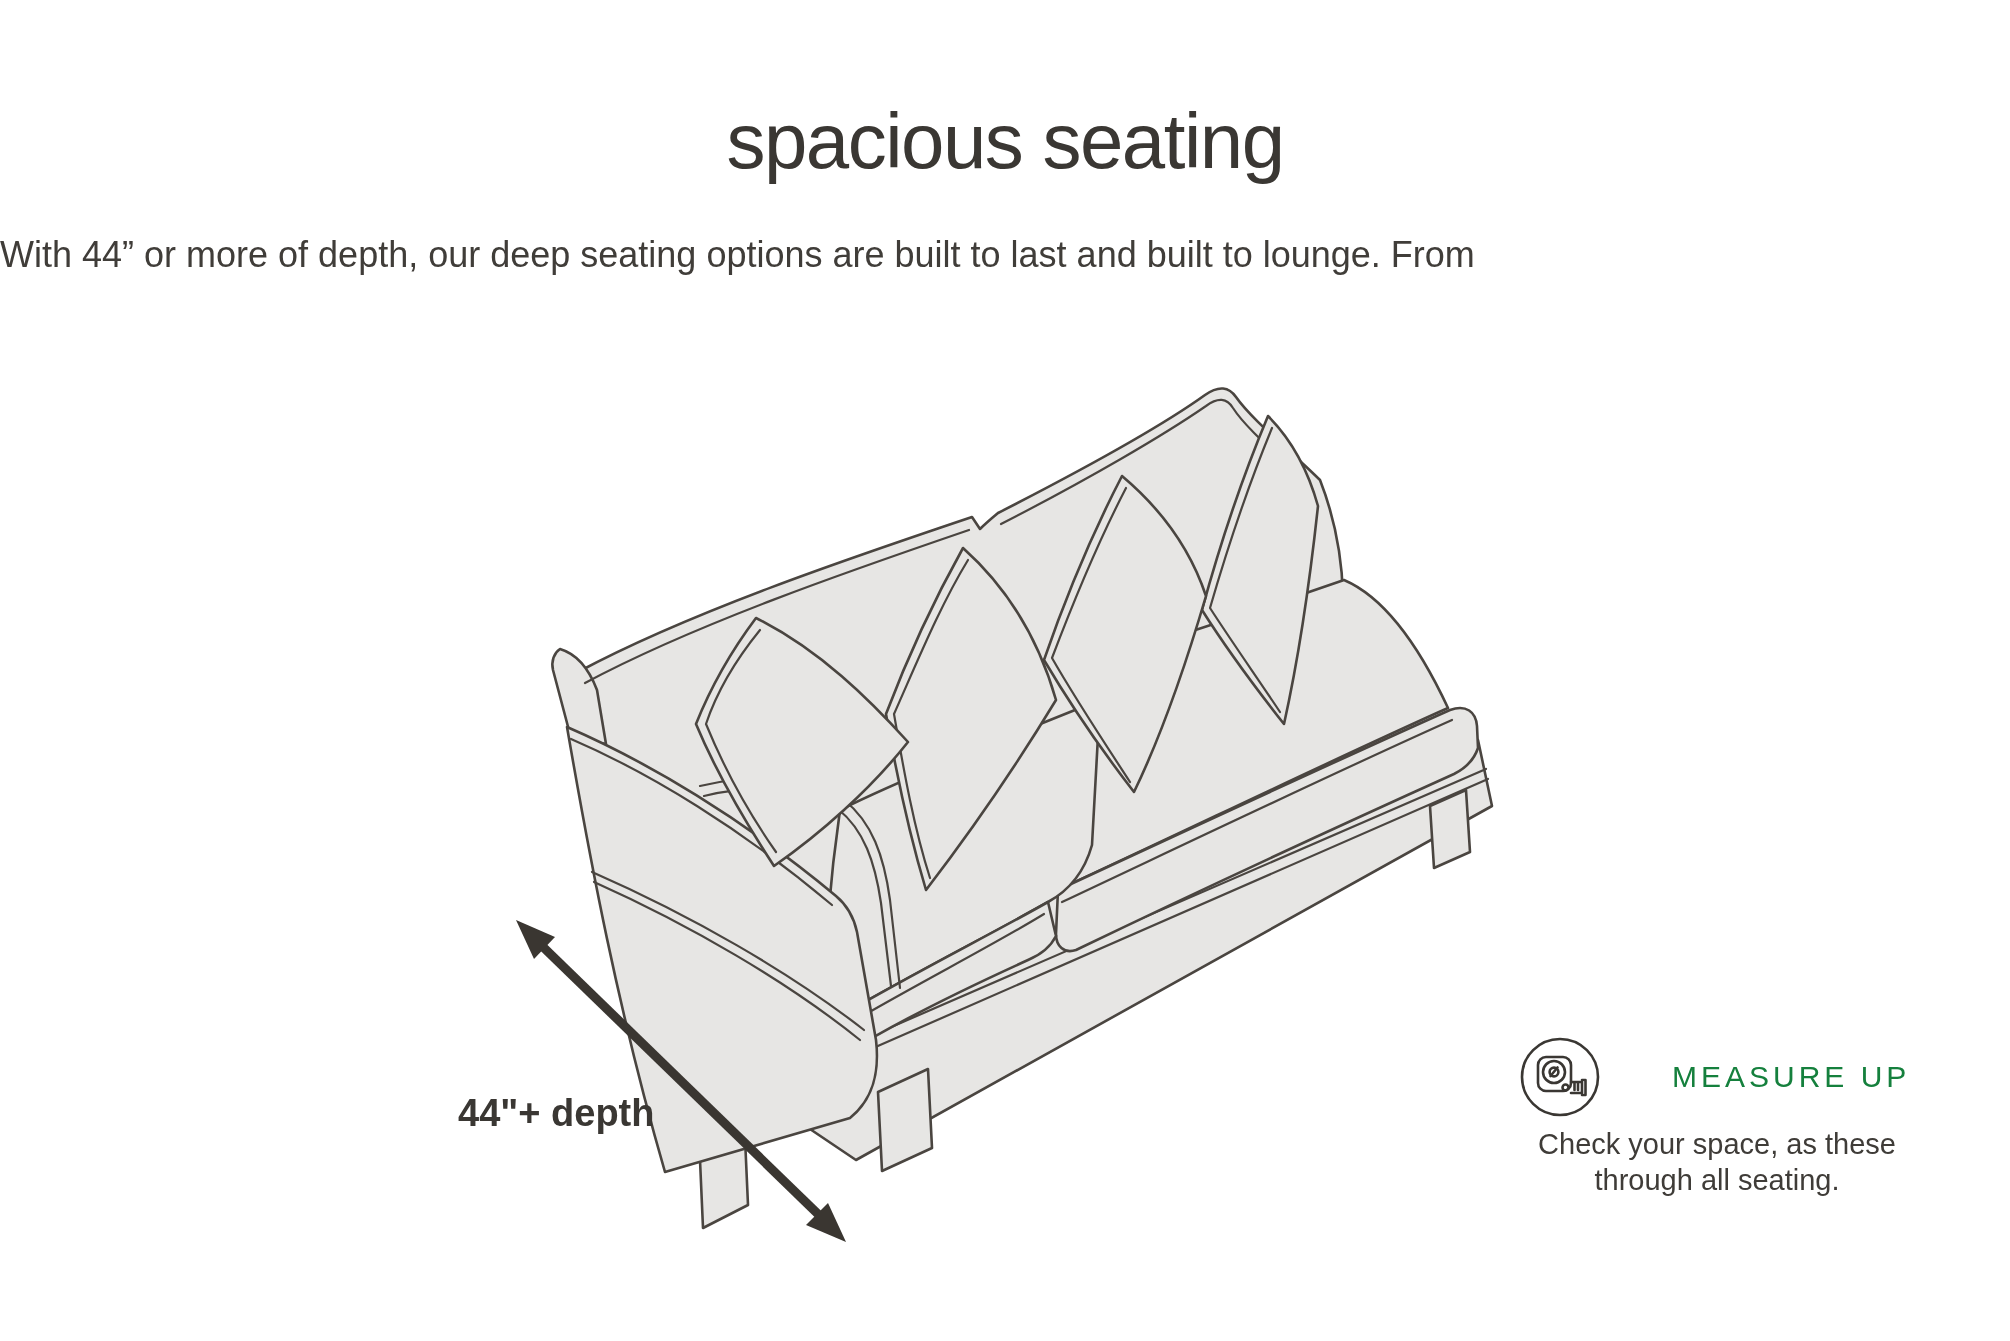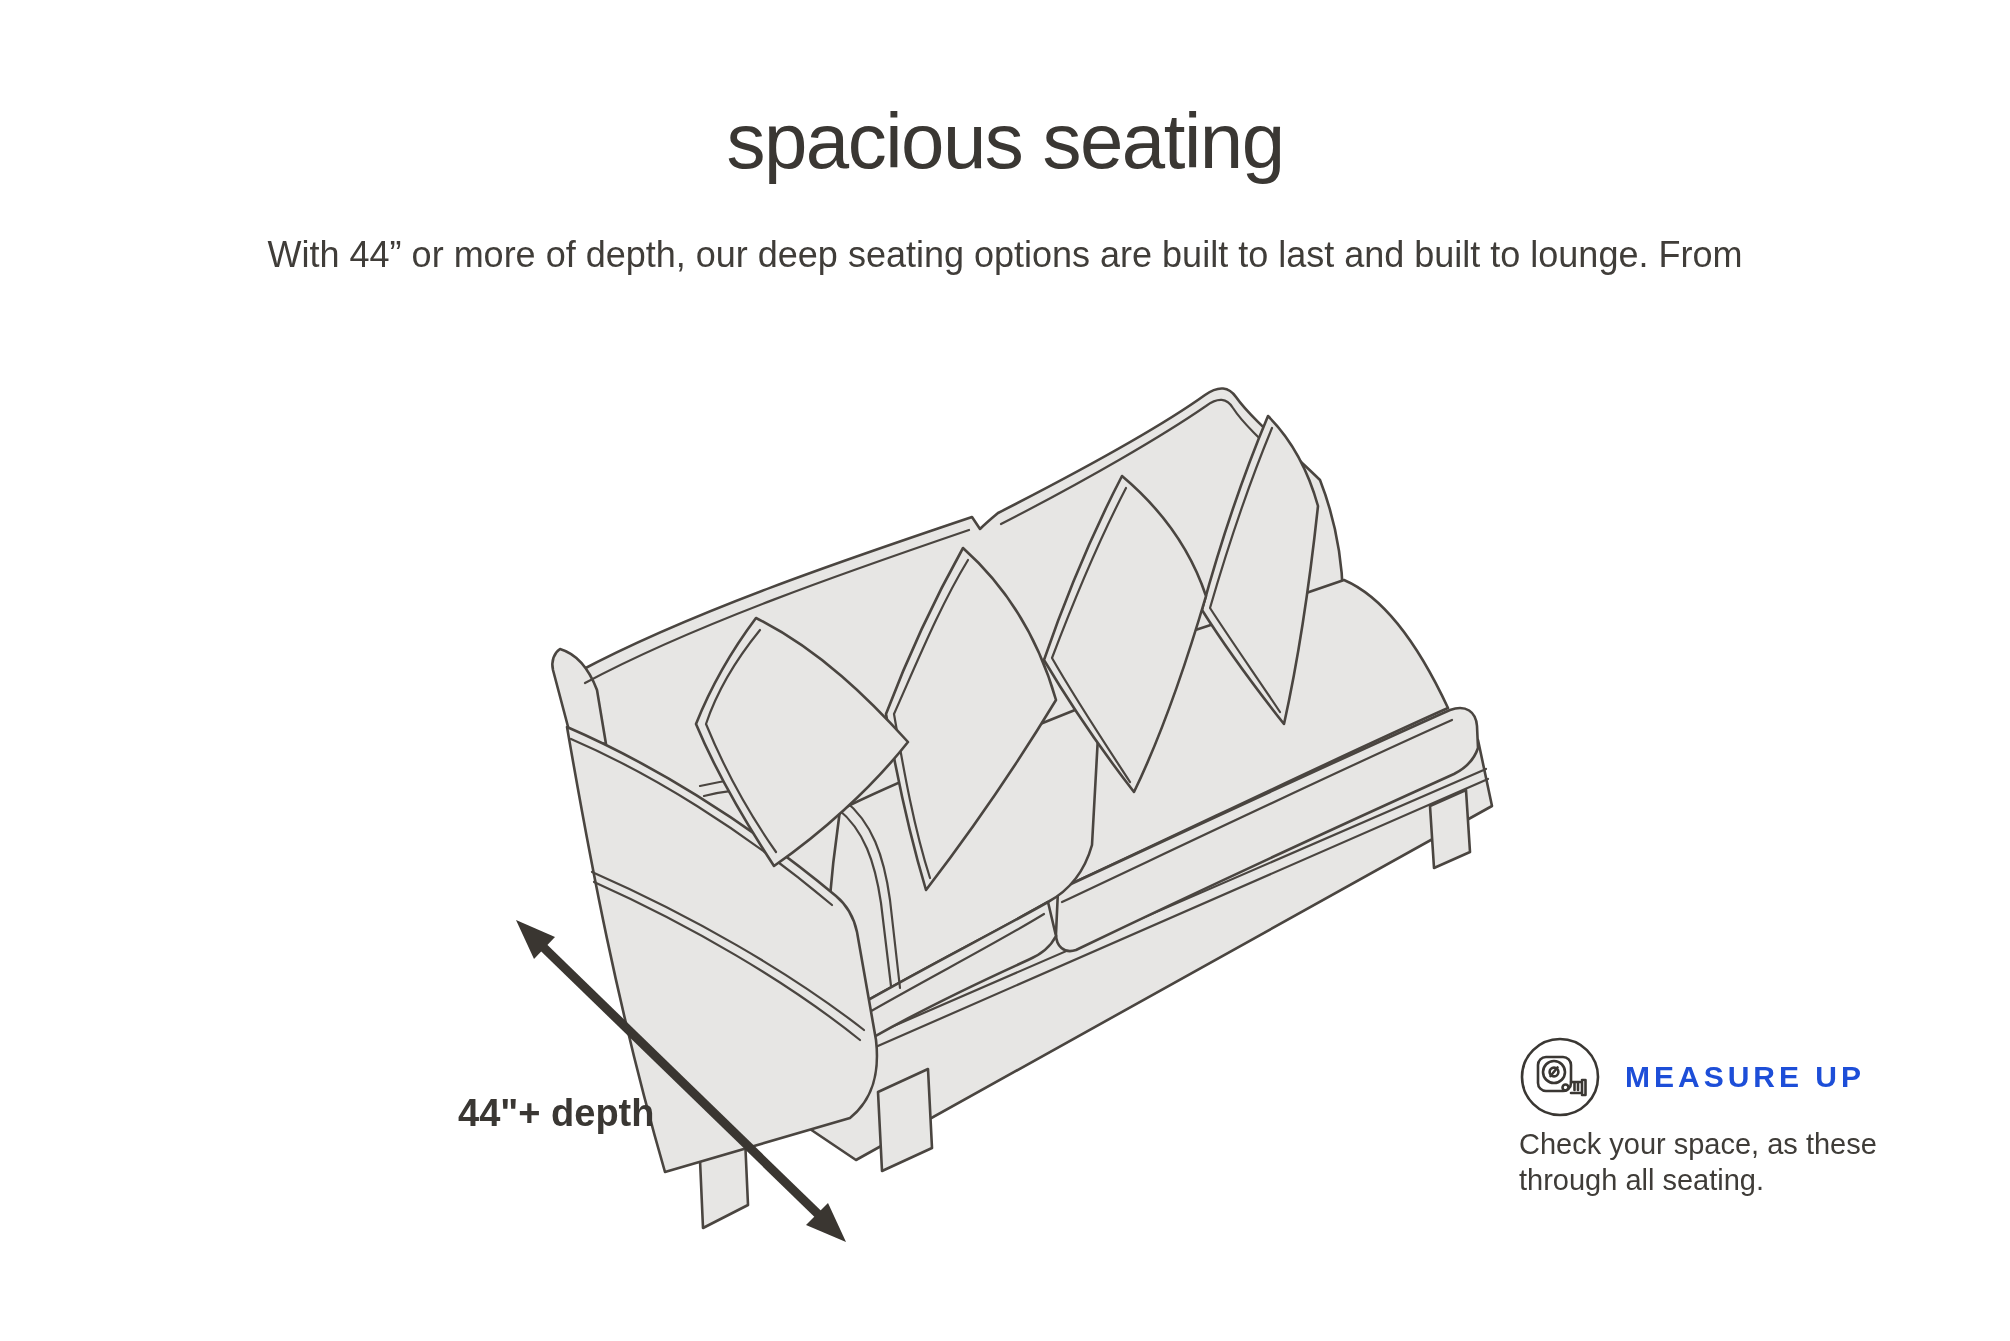--- a/index.html
+++ b/index.html
@@ -8,36 +8,36 @@
     background:#ffffff;
     font-family:"Liberation Sans","DejaVu Sans",sans-serif;
   }
   .page-title{
     position:absolute;left:0;top:102px;width:2010px;
     text-align:center;font-size:78px;font-weight:normal;
     letter-spacing:-1.5px;color:#3a3733;line-height:1;
   }
   .subtitle{
     position:absolute;left:0;top:231px;width:2010px;
-    text-align:center;font-size:36px;line-height:47px;color:#403d39;
+    text-align:left;font-size:36px;line-height:47px;color:#403d39;
   }
   .illustration-svg{position:absolute;left:420px;top:270px;}
   .depth-label{
     position:absolute;left:458px;top:1092px;
     font-size:38px;font-weight:bold;color:#3a3733;white-space:nowrap;
   }
   .measure-up{position:absolute;left:1519px;top:1036px;width:396px;}
   .mu-head{display:flex;align-items:center;gap:24px;}
   .mu-icon{flex:0 0 auto;width:82px;height:82px;}
   .mu-heading{
-    font-size:30px;font-weight:bold;letter-spacing:4px;
-    color:#1d4ed8;white-space:nowrap;
+    font-size:30px;font-weight:normal;letter-spacing:4px;
+    color:#15803d;white-space:nowrap;margin-left:47px;
   }
   .mu-note{
-    margin-top:8px;text-align:left;
+    margin-top:8px;text-align:center;
     font-size:29px;line-height:36px;color:#3f3c38;
   }
   .sofa-fill{fill:#e7e6e4;stroke:#4a4540;stroke-width:2.6;stroke-linejoin:round;stroke-linecap:round;}
   .sofa-line{fill:none;stroke:#4a4540;stroke-width:2.2;stroke-linejoin:round;stroke-linecap:round;}
   .arrow-line{stroke:#3a3631;stroke-width:9;fill:none;stroke-linecap:butt;}
   .arrow-head{fill:#3a3631;stroke:none;}
   .icon-line{fill:none;stroke:#3a3733;stroke-width:2.6;stroke-linejoin:round;stroke-linecap:round;}
 </style>
 </head>
 <body>

